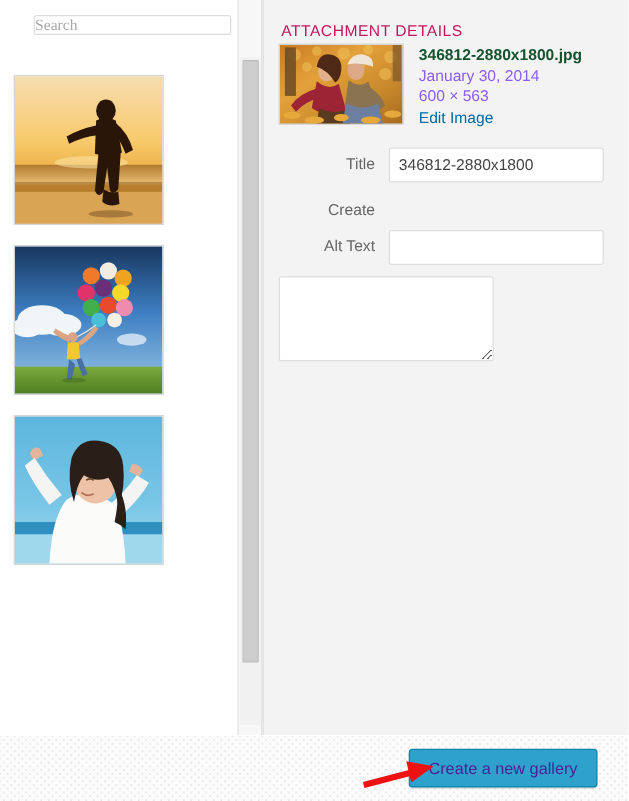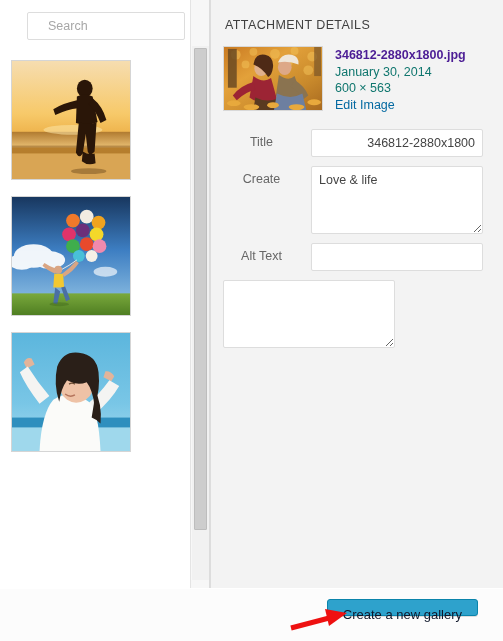--- a/index.html
+++ b/index.html
@@ -43,26 +43,26 @@
     position: absolute;
     left: 0; top: 0;
     width: 190px;
     height: 52px;
     background: #ffffff;
   }
 
   .search-input {
     position: absolute;
     left: 27px; top: 12px;
-    width: 158px; height: 28px;
+    width: 158px; height: 16px;
     border: 1px solid #dddddd;
     background: #ffffff;
     border-radius: 2px;
-    padding: 0 20px;
-    font-family: Liberation Sans, sans-serif;
+    padding: 0 0;
+    font-family: Liberation Serif, serif;
     font-size: 12.5px;
     color: #444444;
     outline: none;
   }
   .search-input::placeholder { color: #a7a7a7; }
 
   .thumb-list {
     position: absolute;
     left: 0; top: 52px;
     width: 190px;
@@ -118,23 +118,23 @@
     width: 293px;
     height: 588px;
     background: #f3f3f3;
     border-left: 1px solid #dddddd;
     padding: 16px 14px 0 12px;
   }
 
   .details-heading {
     font-size: 12.5px;
     letter-spacing: 0.4px;
-    color: #404040;
+    color: #be185d;
     text-transform: uppercase;
-    margin: 2px 0 14px 2px;
+    margin: 2px 0 3px 2px;
     font-weight: normal;
   }
 
   .details-top {
     display: flex;
     align-items: flex-start;
     margin-bottom: 16px;
   }
 
   .detail-thumb {
@@ -148,24 +148,24 @@
   .detail-thumb svg { display: block; width: 100%; height: 100%; }
 
   .detail-meta {
     font-size: 12.5px;
     line-height: 16.5px;
     color: #555555;
     padding-top: 1px;
   }
   .detail-filename {
     font-weight: bold;
-    color: #4c1d95;
+    color: #14532d;
     white-space: nowrap;
   }
-  .detail-date, .detail-dims { color: #0f766e; }
+  .detail-date, .detail-dims { color: #8b5cf6; }
   .detail-link-edit {
     color: #0369a1;
     text-decoration: none;
     cursor: pointer;
     display: block;
   }
   .detail-link-delete {
     color: #bc0b0b;
     text-decoration: none;
     cursor: pointer;
@@ -174,38 +174,37 @@
 
   
   .field-row {
     display: flex;
     align-items: flex-start;
     margin-bottom: 9px;
   }
   .field-label {
     width: 88px;
     flex: 0 0 auto;
-    text-align: center;
+    text-align: right;
     padding-right: 11px;
     padding-top: 6px;
     font-size: 12.5px;
     color: #666666;
   }
   .field-input {
     width: 172px;
     height: 28px;
     border: 1px solid #dddddd;
     background: #ffffff;
     border-radius: 2px;
     padding: 0 7px;
     font-family: "Liberation Sans", sans-serif;
     font-size: 12.5px;
     color: #444444;
     outline: none;
-    text-align: right;
   }
   .field-textarea {
     width: 172px;
     border: 1px solid #dddddd;
     background: #ffffff;
     border-radius: 2px;
     padding: 5px 7px;
     font-family: "Liberation Sans", sans-serif;
     font-size: 12.5px;
     color: #444444;
@@ -226,26 +225,26 @@
     background-image:
       radial-gradient(#e8e8e8 0.7px, transparent 0.7px),
       radial-gradient(#e8e8e8 0.7px, transparent 0.7px);
     background-size: 6px 6px, 6px 6px;
     background-position: 0 0, 3px 3px;
   }
 
   .gallery-button {
     position: absolute;
     right: 25px; top: 10px;
-    height: 17px;
+    height: 31px;
     padding: 0 15px;
     background: #2ea2cc;
     border: 1px solid #0a84ab;
     border-radius: 3px;
-    color: #0f172a;
+    color: #4c1d95;
     font-family: "Liberation Sans", sans-serif;
     font-size: 13px;
     line-height: 29px;
     cursor: pointer;
     box-shadow: 0 1px 0 rgba(0,0,0,0.12);
     white-space: nowrap;
   }
 
   
   .annotation-arrow {
@@ -443,21 +442,20 @@
         </div>
       </div>
 
       <div class="field-row">
         <div class="field-label">Title</div>
         <input class="field-input" type="text" value="346812-2880x1800" style="">
       </div>
 
       <div class="field-row">
         <div class="field-label">Create</div>
-        <textarea class="field-textarea ta-caption" style="">Love &amp; life</textarea>
       </div>
 
       <div class="field-row">
         <div class="field-label">Alt Text</div>
         <input class="field-input" type="text" value="" style="">
       </div>
 
       <div class="field-row">
         <textarea class="field-textarea ta-description" style=""></textarea>
       </div>

